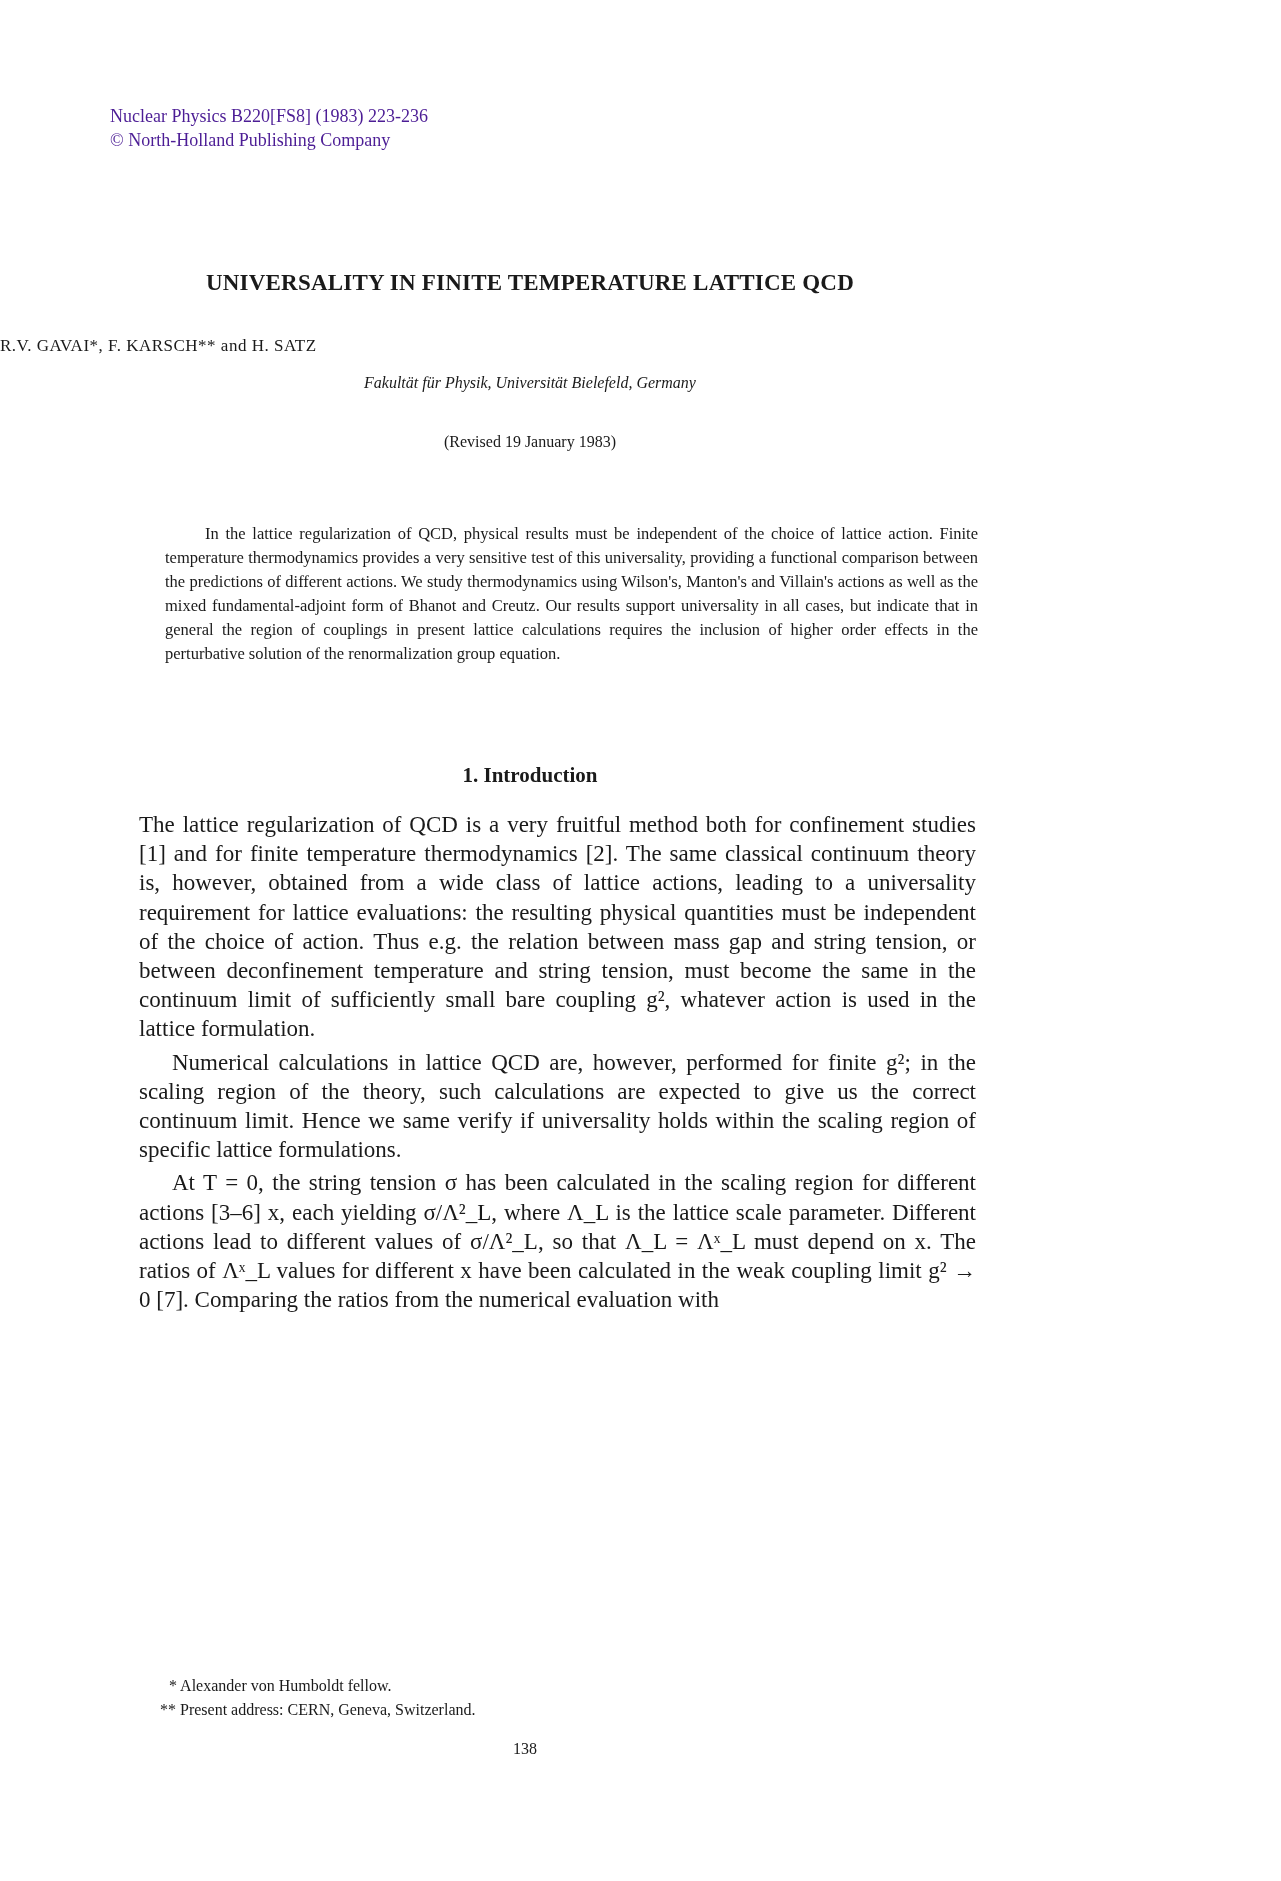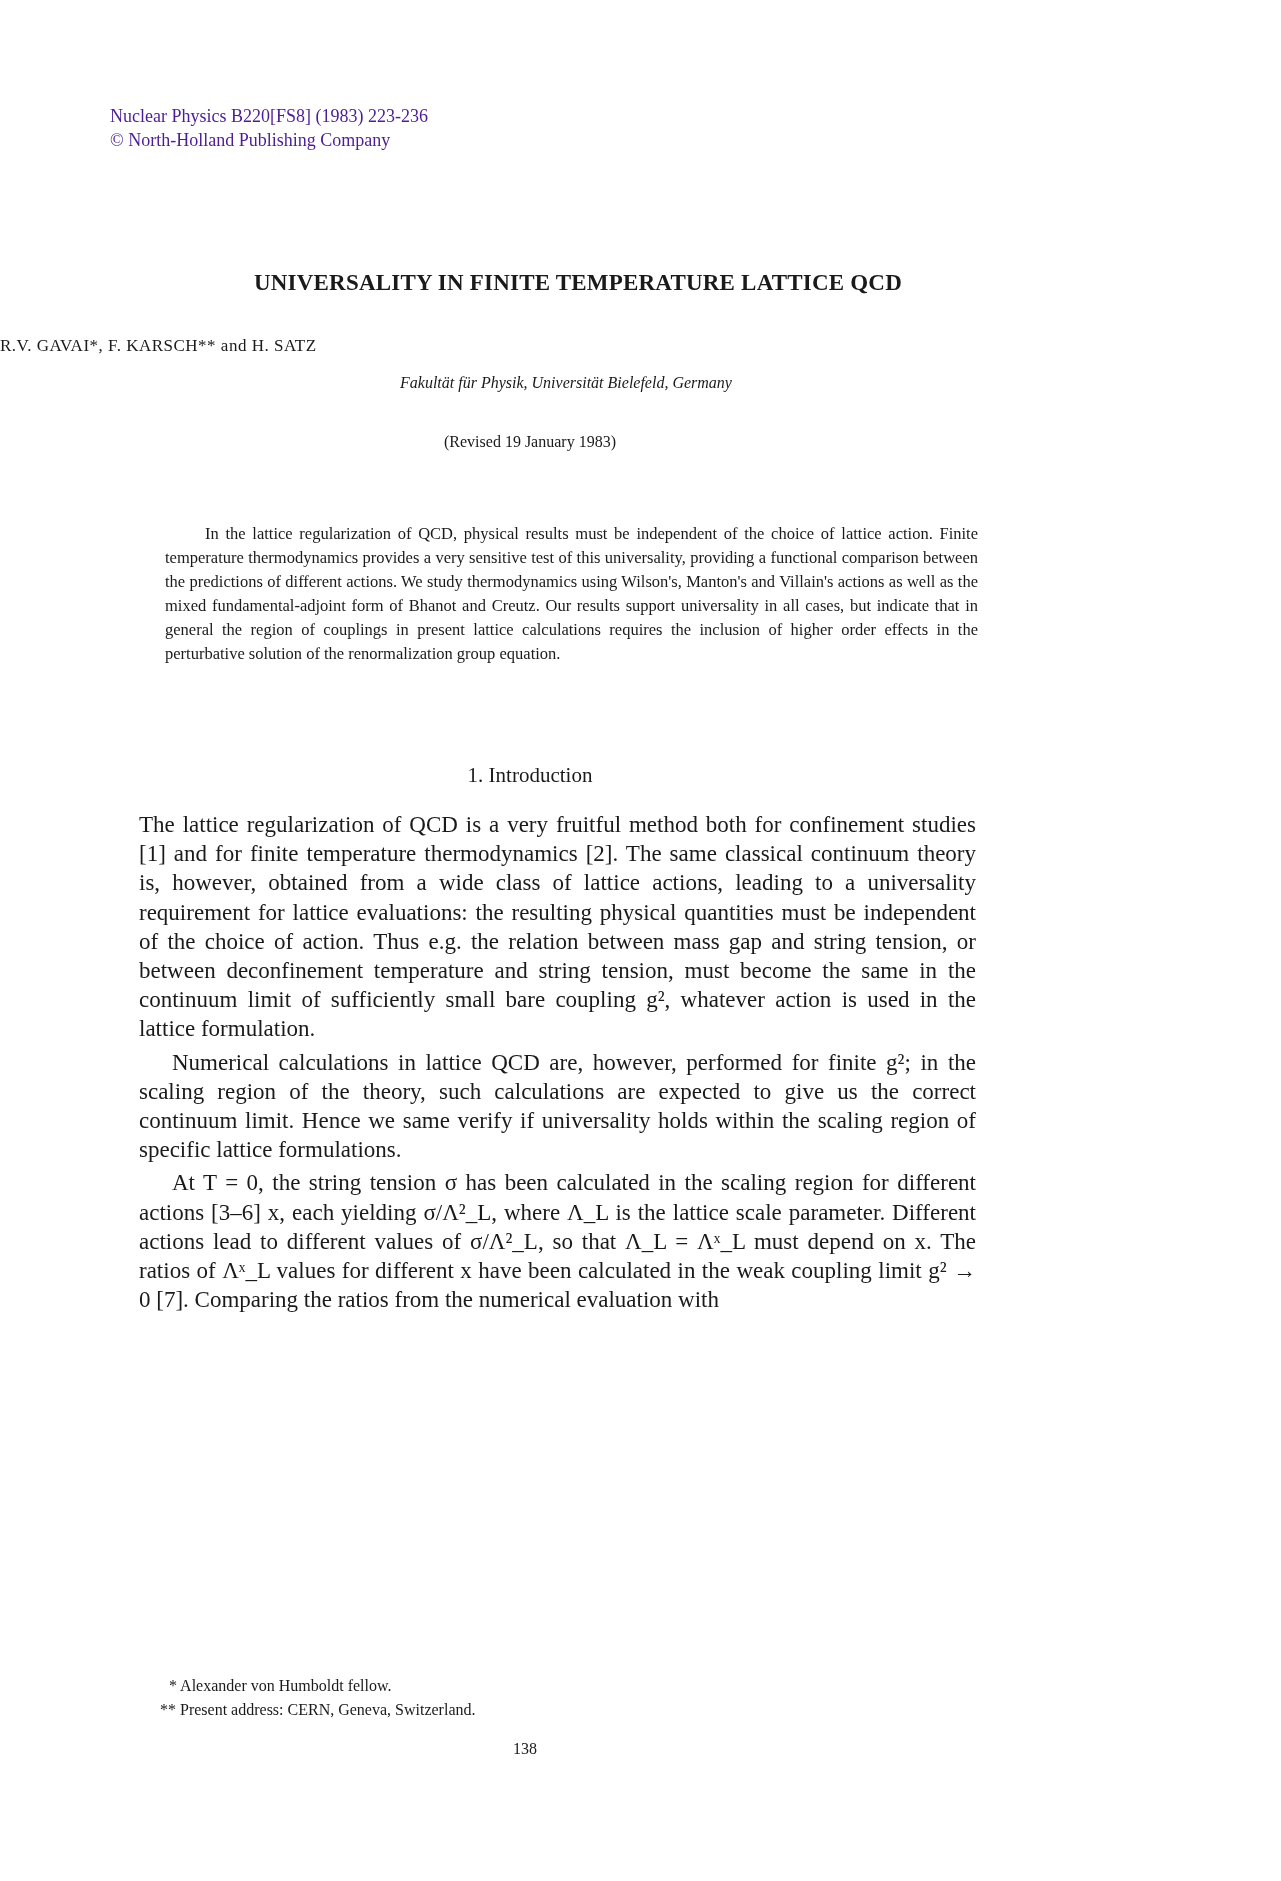--- a/index.html
+++ b/index.html
@@ -1,24 +1,24 @@
 <!DOCTYPE html>
 <html><head>
 <meta charset="utf-8">
 <style>
   html, body { margin: 0; padding: 0; background: #ffffff; }
   body { width: 1281px; height: 1881px; position: relative; overflow: hidden; color: #1a1a1a; font-family: "Liberation Serif", "DejaVu Serif", serif; }
   .journal { position: absolute; left: 110px; top: 104px; font-size: 18px; line-height: 24px; color: #4c1d95; }
-  .title { position: absolute; left: 0; width: 1060px; top: 270px; text-align: center; font-weight: bold; font-size: 23px; letter-spacing: 0.2px; padding-left: 48px; }
+  .title { position: absolute; left: 0; width: 1060px; top: 270px; text-align: center; font-weight: bold; font-size: 23px; letter-spacing: 0.2px; }
   .authors { position: absolute; left: 0; width: 1060px; top: 336px; text-align: left; font-size: 17px; letter-spacing: 0.5px; }
-  .affil { position: absolute; left: 0; width: 1060px; top: 374px; text-align: center; font-size: 16px; font-style: italic; margin-left: 36px; }
+  .affil { position: absolute; left: 0; width: 1060px; top: 374px; text-align: center; font-size: 16px; font-style: italic; }
   .received { position: absolute; left: 0; width: 1060px; top: 430px; text-align: center; font-size: 16px; line-height: 24px; }
   .abstract { position: absolute; left: 165px; width: 813px; top: 522px; font-size: 16.5px; line-height: 24px; text-align: justify; }
   .abstract p { margin: 0; text-indent: 40px; }
-  .section { position: absolute; left: 0; width: 1060px; top: 763px; text-align: center; font-weight: normal; font-size: 21px; }
+  .section { position: absolute; left: 0; width: 1060px; top: 763px; text-align: center; font-weight: bold; font-size: 21px; }
   .body { position: absolute; left: 135px; width: 845px; top: 806px; font-size: 23px; line-height: 29.2px; text-align: justify; }
   .body p { margin: 4px; text-indent: 0; }
   .body p + p { text-indent: 0; padding-left: 0; }
   .foot { position: absolute; left: 160px; top: 1674px; font-size: 16px; line-height: 24px; }
   .pageno { position: absolute; left: 0; width: 1050px; top: 1740px; text-align: center; font-size: 16px; }
 </style>
 </head>
 <body>
 
 <div class="journal">

